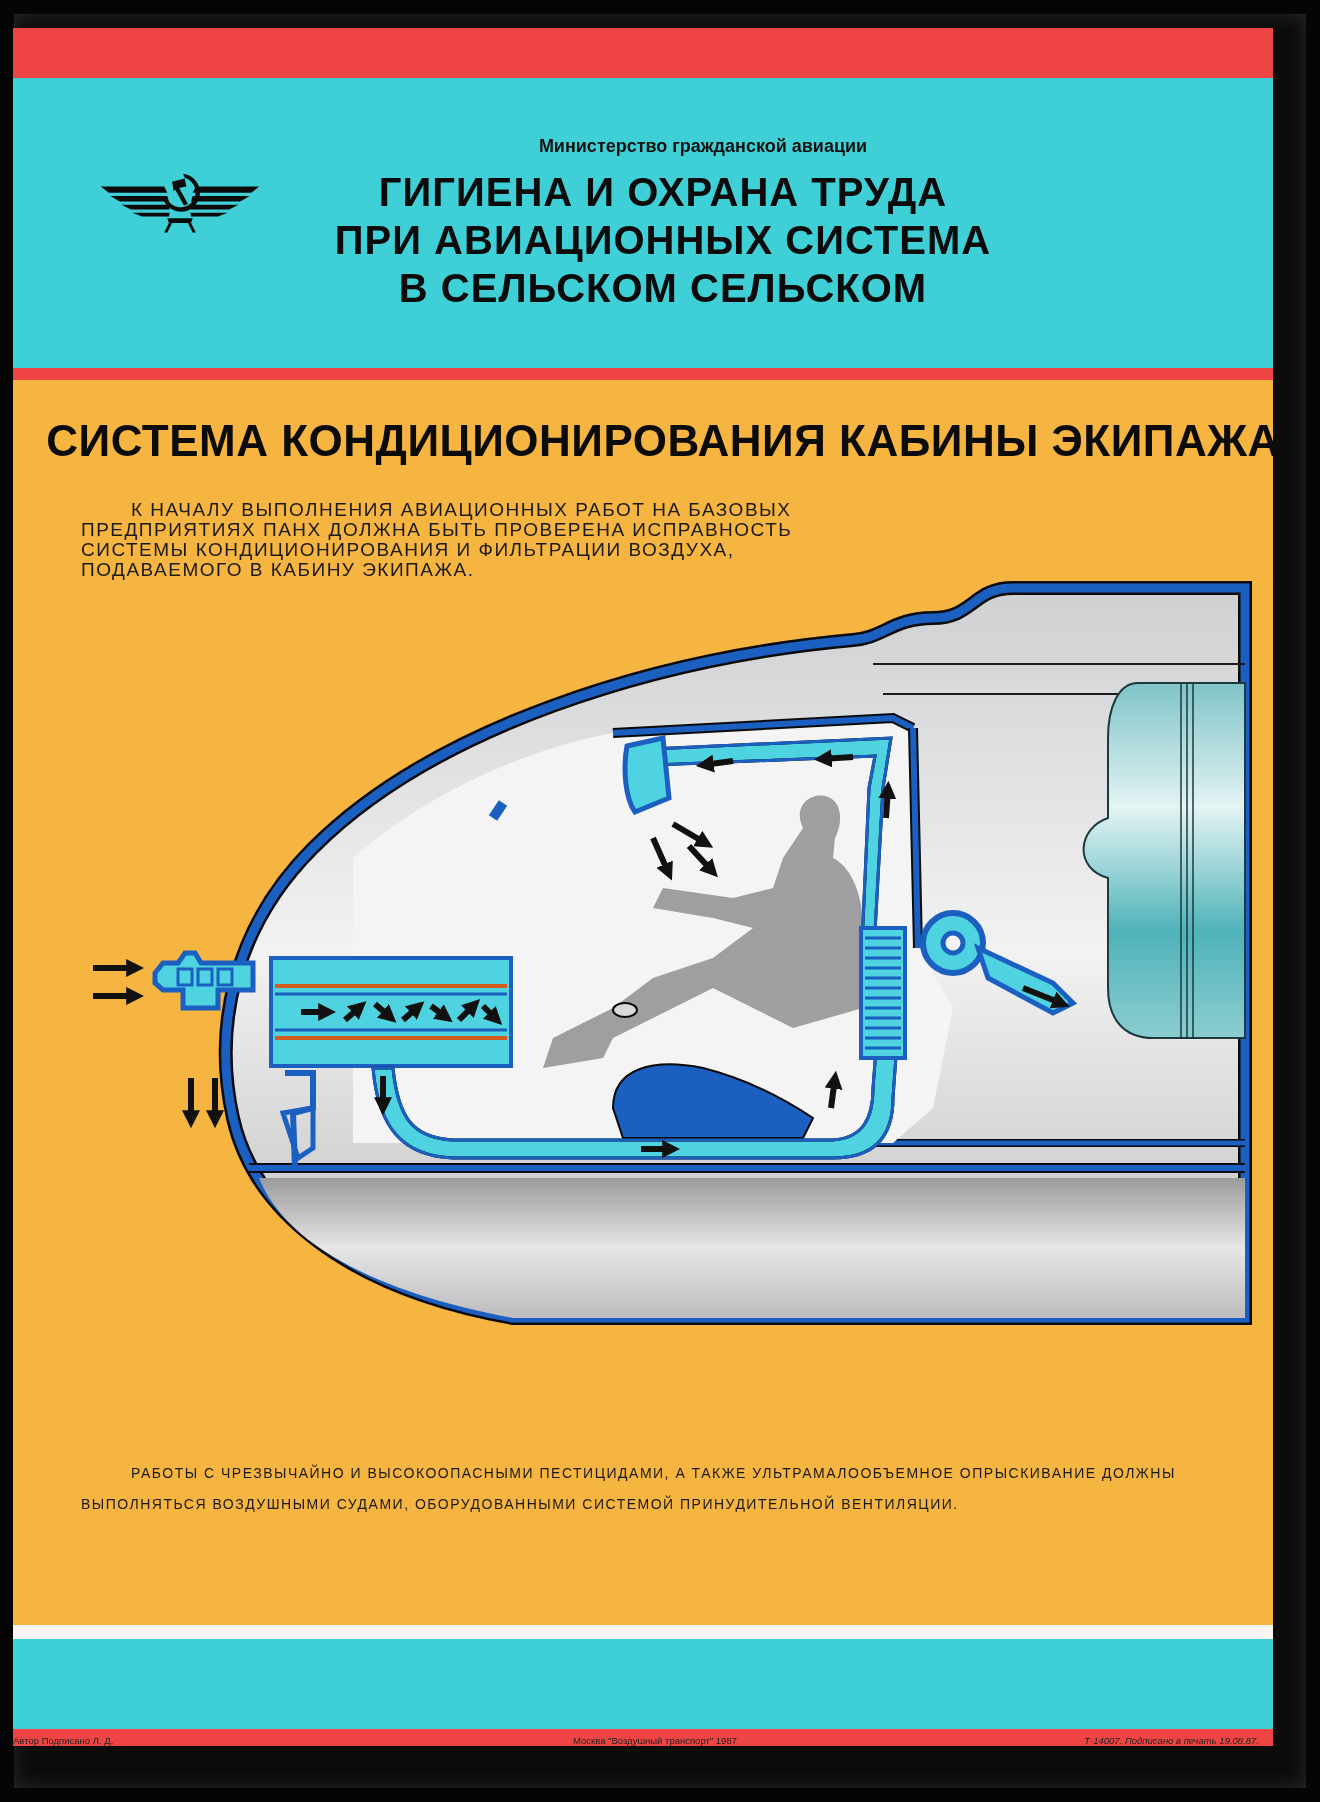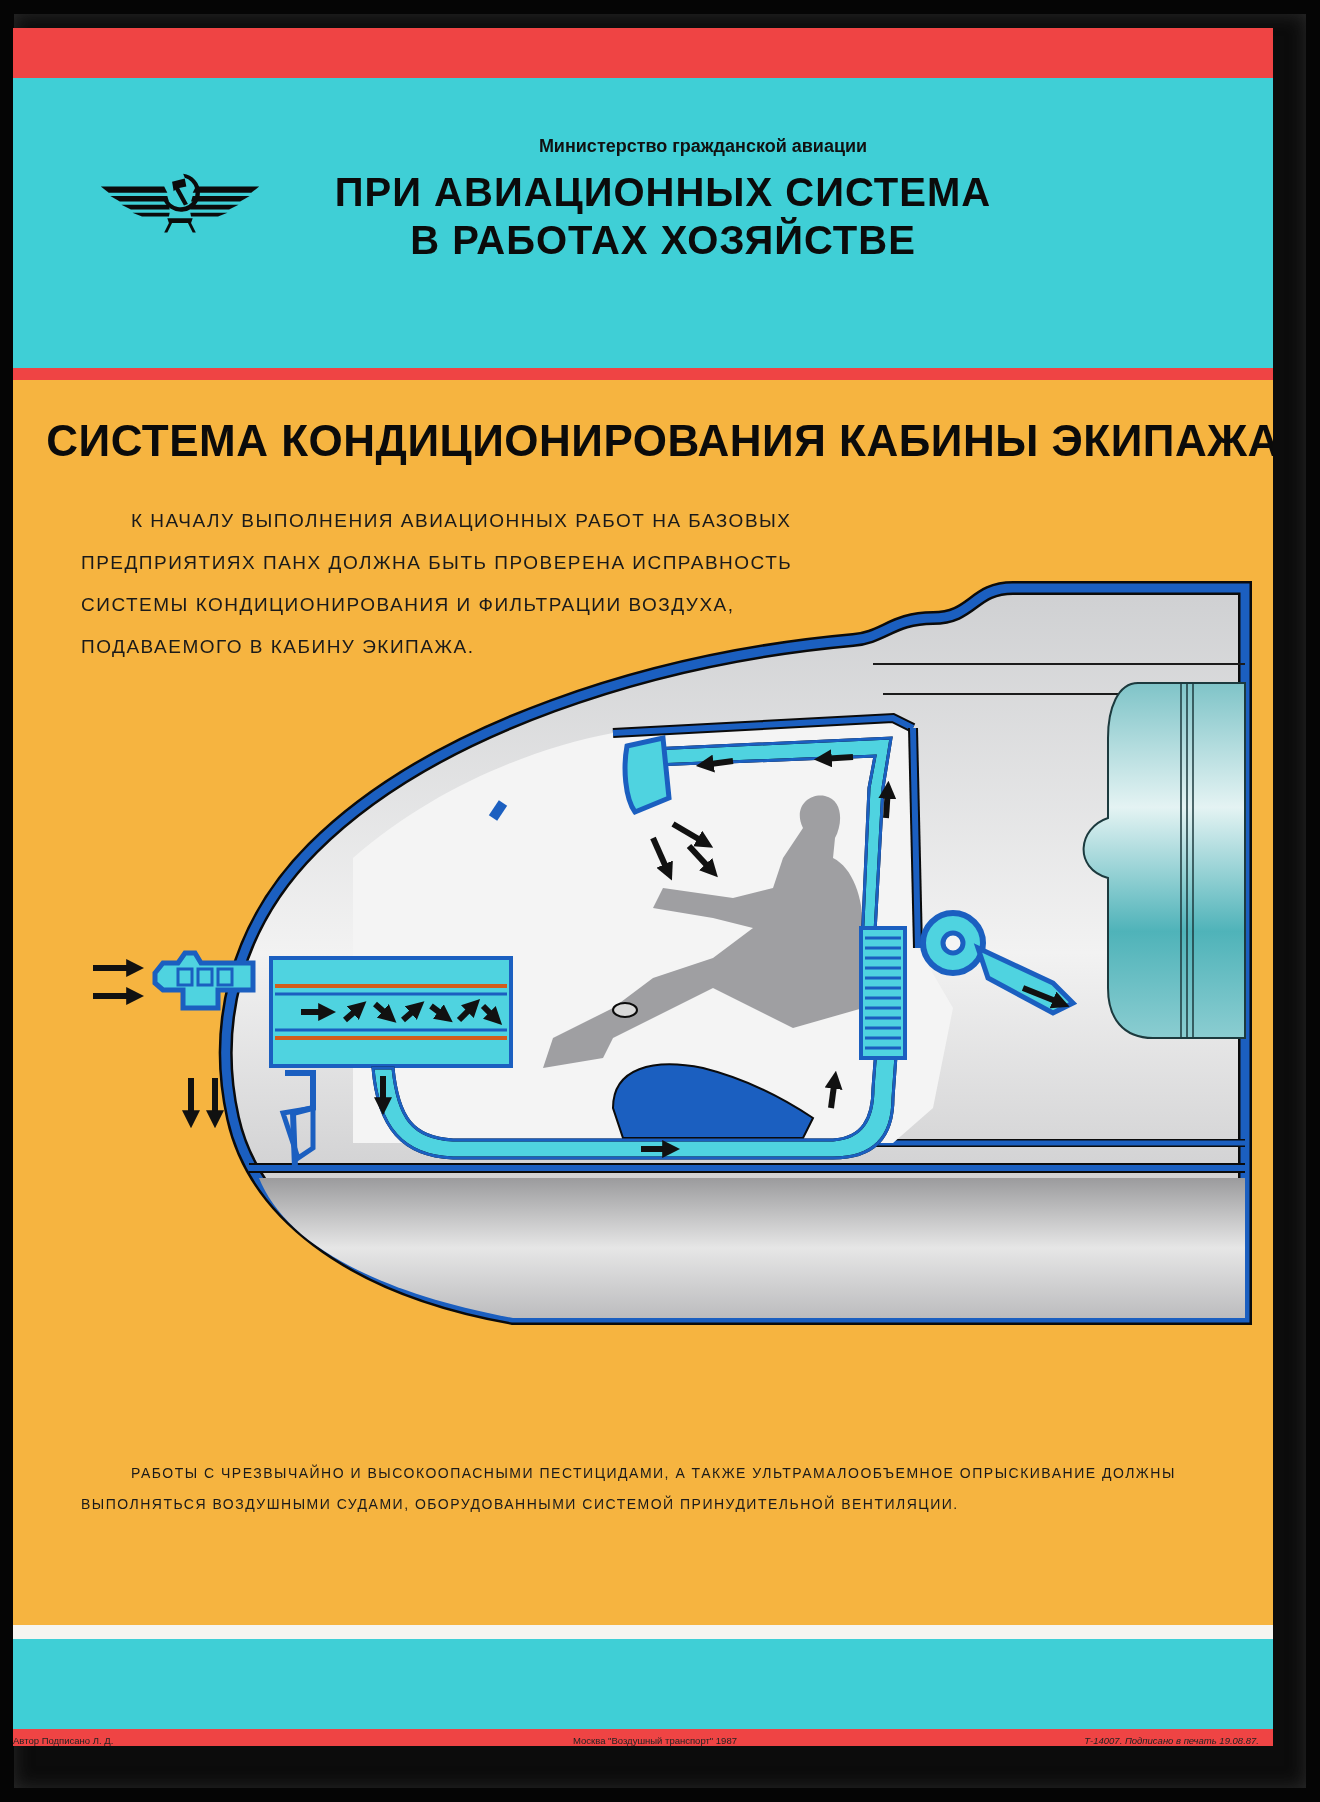--- a/index.html
+++ b/index.html
@@ -40,21 +40,21 @@
     position: absolute; left: 0; top: 352px; width: 1260px; height: 1245px;
     background: #f6b440;
   }
   .section-title {
     position: absolute; left: 0; width: 1260px; top: 388px; text-align: center;
     font-weight: bold; font-size: 44px; color: #0b0b0b; letter-spacing: 0.5px;
     padding-left: 20px;
   }
   .intro {
     position: absolute; left: 68px; top: 472px; width: 760px;
-    font-size: 19px; line-height: 42px; color: #1a1a1a;
+    font-size: 19px; line-height: 20px; color: #1a1a1a;
     letter-spacing: 1.5px; text-transform: uppercase;
     text-indent: 50px;
   }
   .diagram {
     position: absolute; left: 0; top: 520px; width: 1260px; height: 870px;
   }
   .bottom-text {
     position: absolute; left: 68px; top: 1430px; width: 1140px;
     font-size: 14px; line-height: 31px; color: #1a1a1a;
     letter-spacing: 1.5px; text-transform: uppercase;
@@ -96,22 +96,23 @@
       <path d="M98 52 A 24 24 0 1 0 124 22 L126 27 A 19 19 0 1 1 103 52 Z"></path>
       <path d="M104 78 L136 78 L134 84 L106 84 Z"></path>
       <path d="M106 84 L110 84 L104 96 L100 96 Z"></path>
       <path d="M134 84 L130 84 L136 96 L140 96 Z"></path>
     </g>
   </svg>
 
   <div class="ministry">Министерство гражданской авиации</div>
 
   <div class="main-title">
+    <div>ГИГИЕНА И ОХРАНА ТРУДА</div>
     <div>ПРИ АВИАЦИОННЫХ СИСТЕМА</div>
-    <div>В РАБОТАХ ХОЗЯЙСТВЕ</div>
+    <div>В СЕЛЬСКОМ СЕЛЬСКОМ</div>
   </div>
 
   <div class="band-orange"></div>
 
   <div class="section-title">СИСТЕМА КОНДИЦИОНИРОВАНИЯ КАБИНЫ ЭКИПАЖА</div>
 
   <div class="intro">К началу выполнения авиационных работ на базовых предприятиях ПАНХ должна быть проверена исправность системы кондиционирования и фильтрации воздуха, подаваемого в кабину экипажа.</div>
 
   <svg class="diagram" viewBox="0 520 1260 870">
     <defs>

